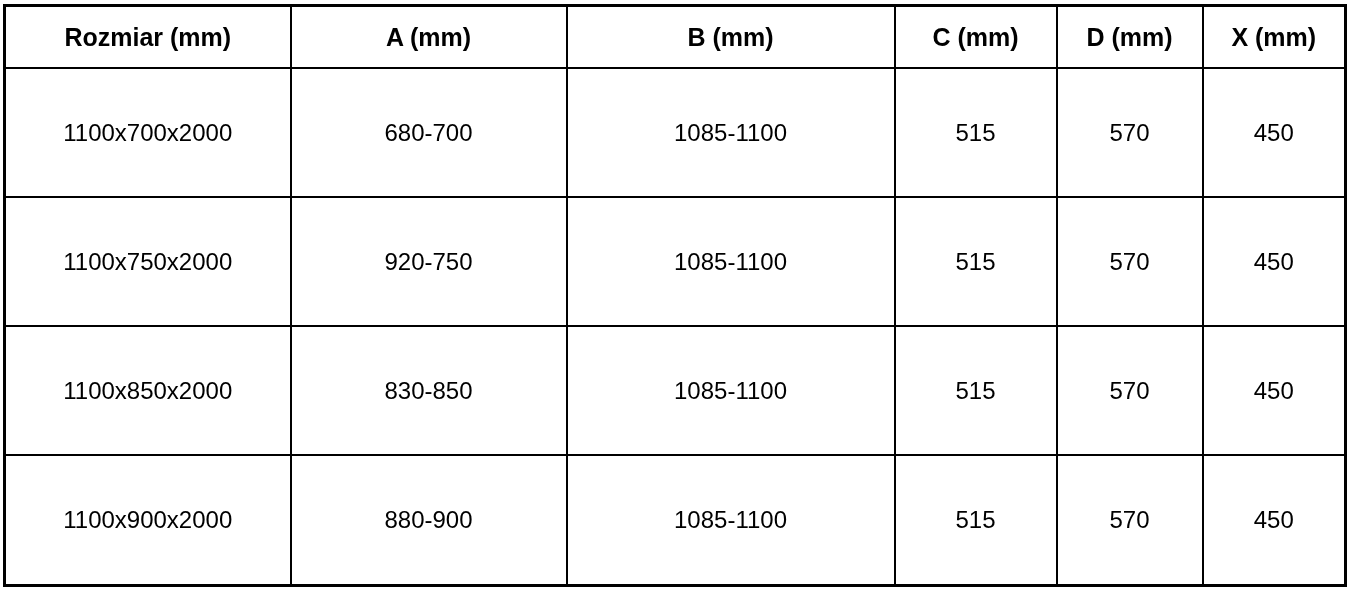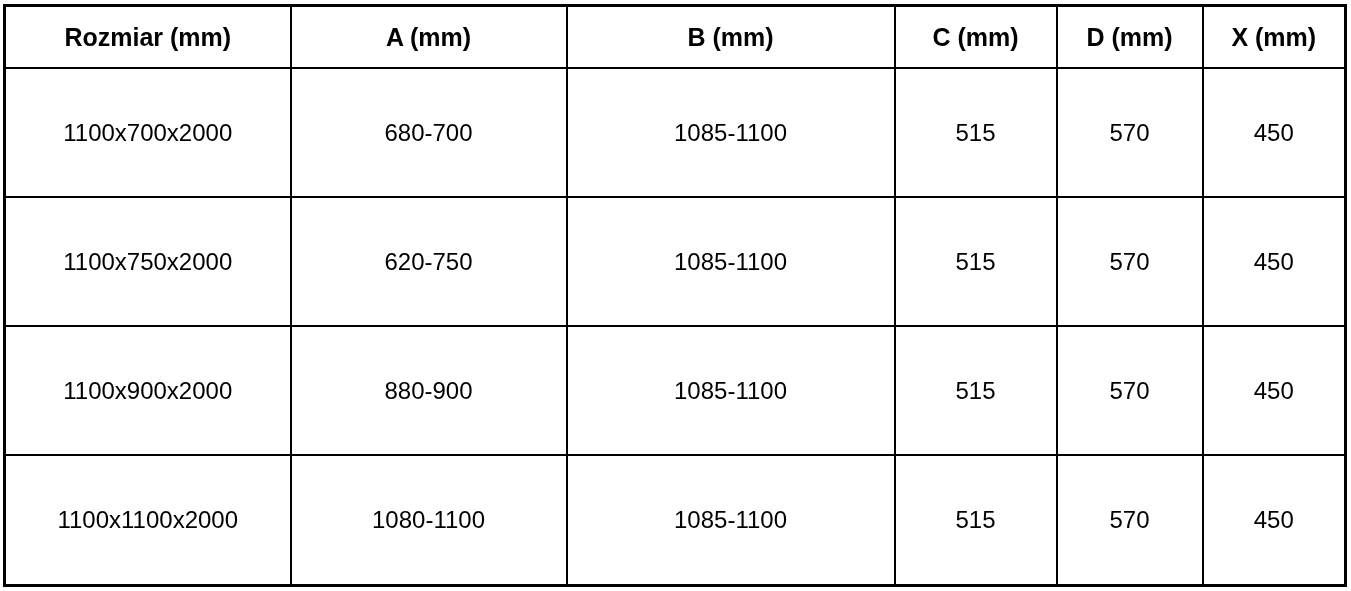--- a/index.html
+++ b/index.html
@@ -78,37 +78,37 @@
       <tr>
         <td>1100x700x2000</td>
         <td>680-700</td>
         <td>1085-1100</td>
         <td>515</td>
         <td>570</td>
         <td>450</td>
       </tr>
       <tr>
         <td>1100x750x2000</td>
-        <td>620-750</td>
+        <td>920-750</td>
+        <td>1085-1100</td>
+        <td>515</td>
+        <td>570</td>
+        <td>450</td>
+      </tr>
+      <tr>
+        <td>1100x850x2000</td>
+        <td>830-850</td>
         <td>1085-1100</td>
         <td>515</td>
         <td>570</td>
         <td>450</td>
       </tr>
       <tr>
         <td>1100x900x2000</td>
         <td>880-900</td>
         <td>1085-1100</td>
         <td>515</td>
         <td>570</td>
         <td>450</td>
       </tr>
-      <tr>
-        <td>1100x1100x2000</td>
-        <td>1080-1100</td>
-        <td>1085-1100</td>
-        <td>515</td>
-        <td>570</td>
-        <td>450</td>
-      </tr>
     </tbody>
   </table>
 </div>
 
 </body></html>

